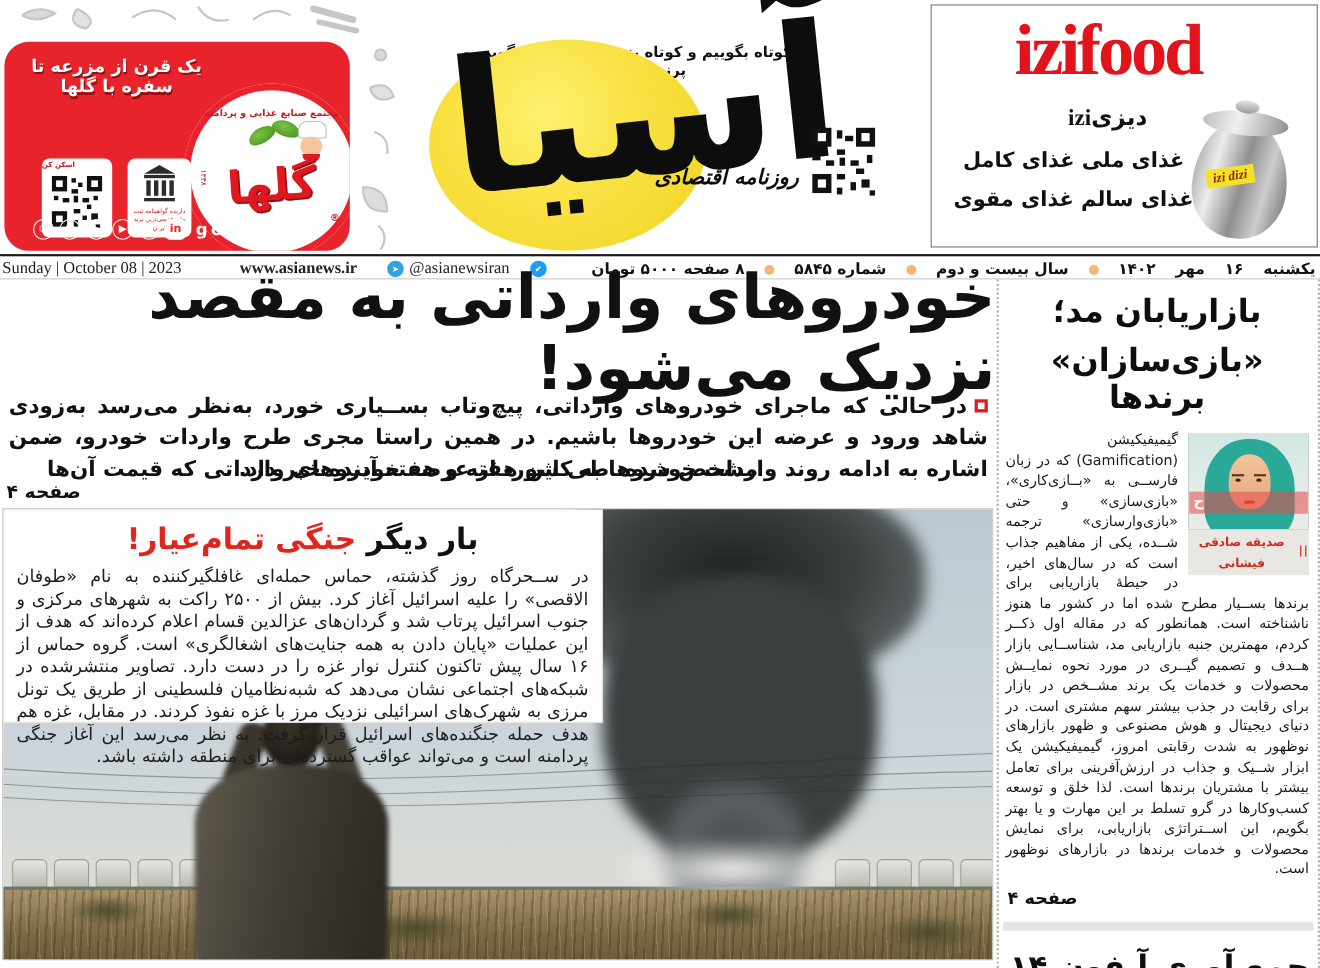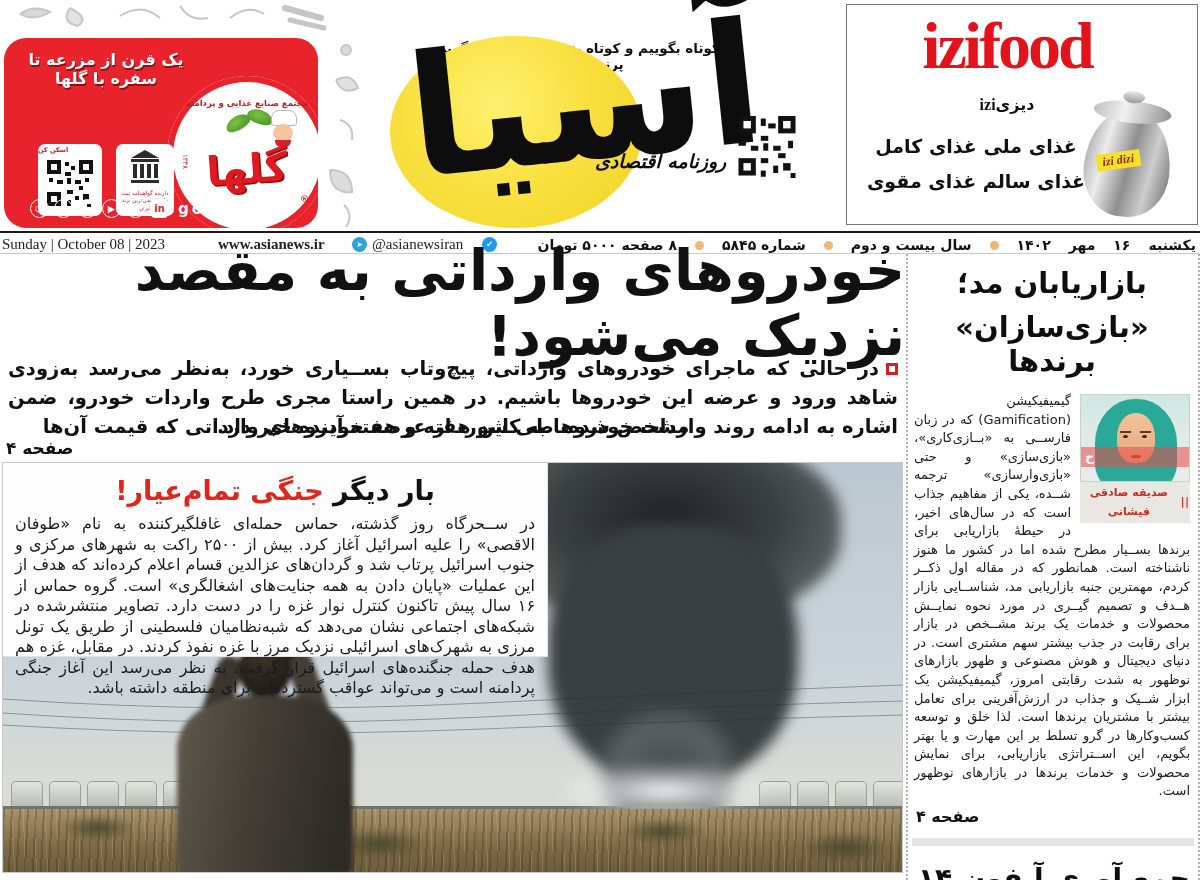--- a/index.html
+++ b/index.html
@@ -43,21 +43,21 @@
   #masthead { position:absolute; left:360px; top:0; width:485px; height:231px; }
   .tagline { position:absolute; left:40px; top:8px; width:340px; text-align:center; font-size:13.5px; font-weight:700; direction:rtl; color:#111;margin-top:32px; }
   #sun { position:absolute; left:30px; top:36px; width:252px; height:192px; border-radius:50%; background:radial-gradient(circle at 42% 35%, #fdf170 0%, #f9e142 45%, #f0d322 100%); }
   #asia-logo { position:absolute; left:10px; top:-14px; width:430px; height:230px; font-size:168px; font-weight:800; color:#0d0d0d; direction:rtl; text-align:center; transform:rotate(-6deg); line-height:230px; letter-spacing:-6px; }
   .mast-sub { position:absolute; left:235px; top:150px; font-size:19px; font-weight:800; font-style:italic; direction:rtl; color:#0d0d0d; }
   #mast-qr { position:absolute; left:377px; top:116px; }
 
   
   #izi-ad { position:absolute; left:846px; top:4px; width:352px; height:221px; border:1.5px solid #777; background:#fff; }
   .izi-brand { position:absolute; left:10px; top:8px; width:300px; text-align:center; font-family:"Liberation Serif", serif; font-weight:700; font-size:66px; color:#e3131b; letter-spacing:-3px; line-height:1; }
-  .izi-sub { position:absolute; left:60px; top:90px; width:200px; text-align:center; font-size:16px; font-weight:700; color:#111; direction:rtl; }
+  .izi-sub { position:absolute; left:60px; top:90px; width:200px; text-align:center; font-size:21px; font-weight:700; color:#111; direction:rtl; }
   .izi-sub .lat { font-family:"Liberation Serif", serif; font-weight:700; }
   .izi-line { position:absolute; width:230px; text-align:center; font-size:19px; font-weight:700; color:#111; direction:rtl; }
   .izi-l1 { left:14px; top:130px; }
   .izi-l2 { left:14px; top:165px; }
   
   #pot { position:absolute; left:232px; top:86px; width:100px; height:130px; transform:rotate(6deg); }
   .pot-body { position:absolute; left:6px; top:20px; width:86px; height:106px; border-radius:46% 46% 48% 48% / 58% 58% 44% 44%; background:linear-gradient(100deg,#a9a9a9 4%,#ececec 26%,#8f8f8f 52%,#cdcdcd 74%,#7f7f7f 96%); }
   .pot-lid { position:absolute; left:10px; top:10px; width:78px; height:22px; border-radius:50%; background:linear-gradient(100deg,#bdbdbd,#f0f0f0 40%,#909090); }
   .pot-knob { position:absolute; left:38px; top:0; width:22px; height:12px; border-radius:50%; background:linear-gradient(#e8e8e8,#9a9a9a); }
   .pot-label { position:absolute; left:18px; top:62px; background:#f5e12a; color:#8a2b00; font-family:"Liberation Serif", serif; font-style:italic; font-weight:700; font-size:12px; padding:1px 6px; transform:rotate(-14deg); }

